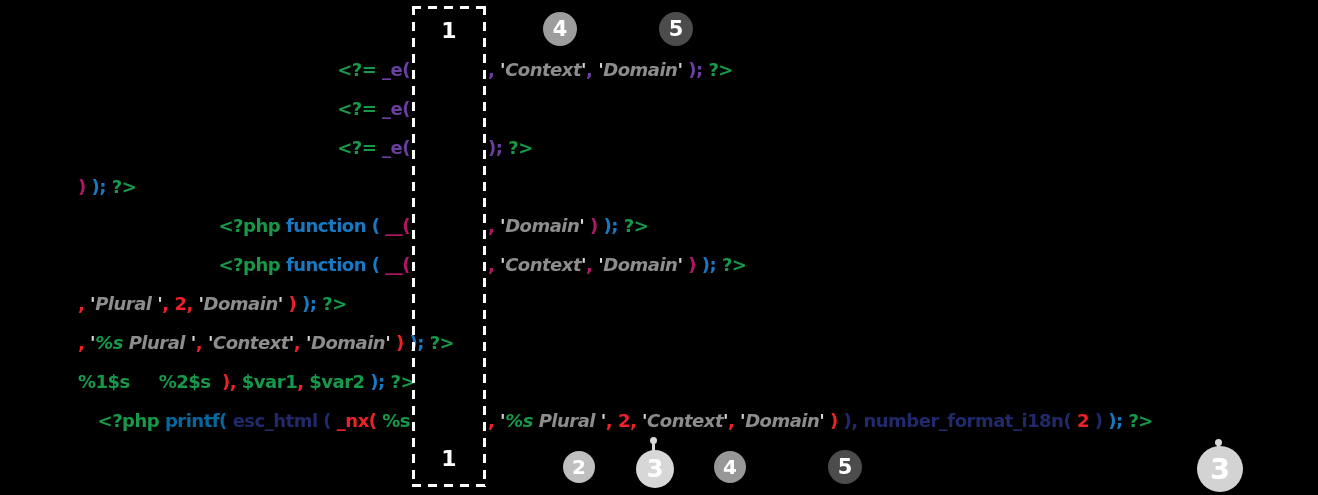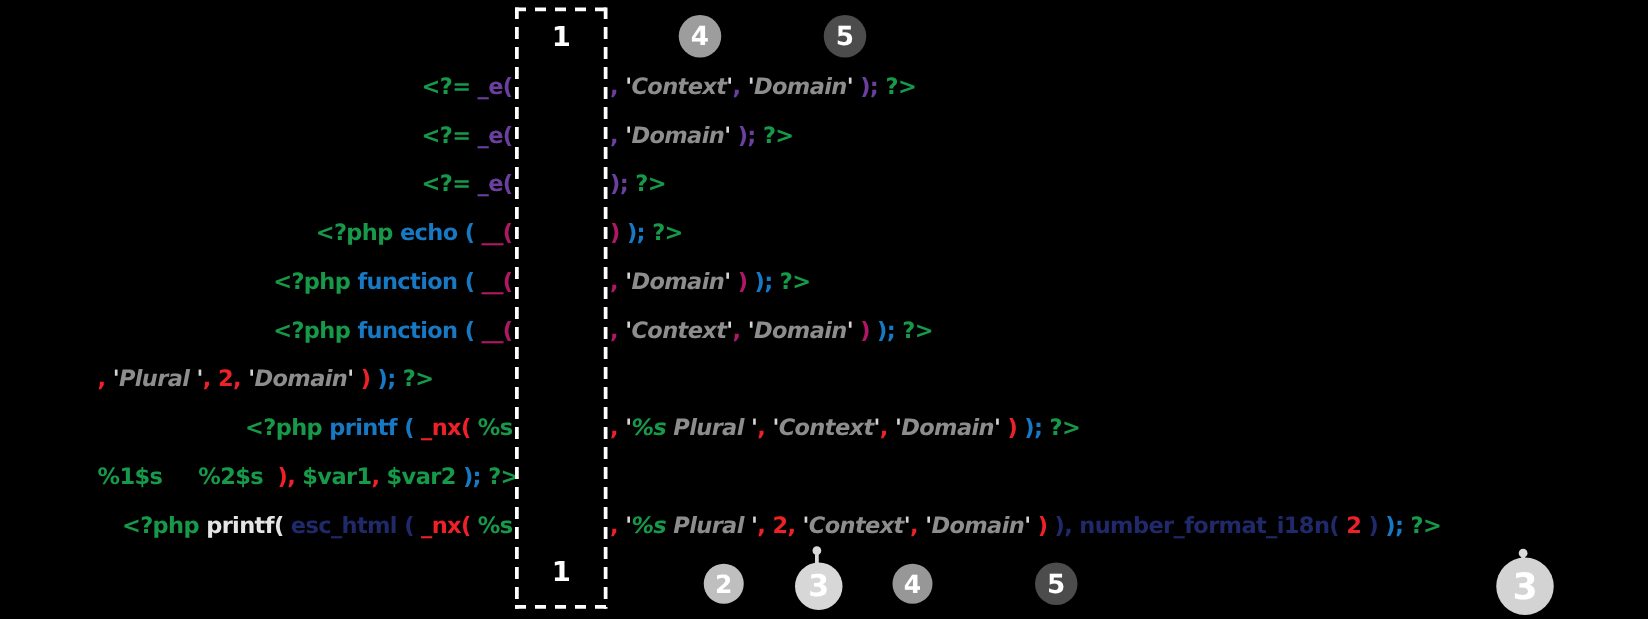--- a/index.html
+++ b/index.html
@@ -38,57 +38,54 @@
 
   <div id="code-lines">
       <div class="code-row">
         <div class="part lft"><span style="color: rgb(22, 154, 74);">&lt;?= </span><span style="color: rgb(107, 63, 160);">_e(</span></div>
         <div class="gapbox"></div>
         <div class="part rgt"><span style="color: rgb(107, 63, 160);">, </span><span class="it" style="color: rgb(212, 212, 212);">'</span><span class="it" style="color: rgb(141, 141, 141);">Context</span><span class="it" style="color: rgb(212, 212, 212);">'</span><span style="color: rgb(107, 63, 160);">, </span><span class="it" style="color: rgb(212, 212, 212);">'</span><span class="it" style="color: rgb(141, 141, 141);">Domain</span><span class="it" style="color: rgb(212, 212, 212);">'</span><span style="color: rgb(107, 63, 160);"> );</span><span style="color: rgb(22, 154, 74);"> ?&gt;</span></div>
       </div>
       <div class="code-row">
         <div class="part lft"><span style="color: rgb(22, 154, 74);">&lt;?= </span><span style="color: rgb(107, 63, 160);">_e(</span></div>
         <div class="gapbox"></div>
-        <div class="part rgt"><span style="color: rgb(107, 63, 160);">, </span><span class="it" style="color: rgb(212, 212, 212);">'</span><span class="it" style="color: rgb(141, 141, 141);">Domain</span><span class="it" style="color: rgb(212, 212, 212);">'</span><span style="color: rgb(107, 63, 160);"> );</span><span style="color: rgb(22, 154, 74);"> ?&gt;</span></div>
       </div>
       <div class="code-row">
         <div class="part lft"><span style="color: rgb(22, 154, 74);">&lt;?= </span><span style="color: rgb(107, 63, 160);">_e(</span></div>
         <div class="gapbox"></div>
         <div class="part rgt"><span style="color: rgb(107, 63, 160);">);</span><span style="color: rgb(22, 154, 74);"> ?&gt;</span></div>
       </div>
       <div class="code-row">
-        <div class="part lft"><span style="color: rgb(22, 154, 74);">&lt;?php </span><span style="color: rgb(23, 121, 196);">echo ( </span><span style="color: rgb(176, 24, 102);">__(</span></div>
         <div class="gapbox"></div>
         <div class="part rgt"><span style="color: rgb(176, 24, 102);">) </span><span style="color: rgb(23, 121, 196);">);</span><span style="color: rgb(22, 154, 74);"> ?&gt;</span></div>
       </div>
       <div class="code-row">
         <div class="part lft"><span style="color: rgb(22, 154, 74);">&lt;?php </span><span style="color: rgb(23, 121, 196);">function ( </span><span style="color: rgb(176, 24, 102);">__(</span></div>
         <div class="gapbox"></div>
         <div class="part rgt"><span style="color: rgb(176, 24, 102);">, </span><span class="it" style="color: rgb(212, 212, 212);">'</span><span class="it" style="color: rgb(141, 141, 141);">Domain</span><span class="it" style="color: rgb(212, 212, 212);">'</span><span style="color: rgb(176, 24, 102);"> ) </span><span style="color: rgb(23, 121, 196);">);</span><span style="color: rgb(22, 154, 74);"> ?&gt;</span></div>
       </div>
       <div class="code-row">
         <div class="part lft"><span style="color: rgb(22, 154, 74);">&lt;?php </span><span style="color: rgb(23, 121, 196);">function ( </span><span style="color: rgb(176, 24, 102);">__(</span></div>
         <div class="gapbox"></div>
         <div class="part rgt"><span style="color: rgb(176, 24, 102);">, </span><span class="it" style="color: rgb(212, 212, 212);">'</span><span class="it" style="color: rgb(141, 141, 141);">Context</span><span class="it" style="color: rgb(212, 212, 212);">'</span><span style="color: rgb(176, 24, 102);">, </span><span class="it" style="color: rgb(212, 212, 212);">'</span><span class="it" style="color: rgb(141, 141, 141);">Domain</span><span class="it" style="color: rgb(212, 212, 212);">'</span><span style="color: rgb(176, 24, 102);"> ) </span><span style="color: rgb(23, 121, 196);">);</span><span style="color: rgb(22, 154, 74);"> ?&gt;</span></div>
       </div>
       <div class="code-row">
         <div class="gapbox"></div>
         <div class="part rgt"><span style="color: rgb(238, 33, 41);">, </span><span class="it" style="color: rgb(212, 212, 212);">'</span><span class="it" style="color: rgb(141, 141, 141);">Plural </span><span class="it" style="color: rgb(212, 212, 212);">'</span><span style="color: rgb(238, 33, 41);">, </span><span style="color: rgb(238, 33, 41);">2</span><span style="color: rgb(238, 33, 41);">, </span><span class="it" style="color: rgb(212, 212, 212);">'</span><span class="it" style="color: rgb(141, 141, 141);">Domain</span><span class="it" style="color: rgb(212, 212, 212);">'</span><span style="color: rgb(238, 33, 41);"> ) </span><span style="color: rgb(23, 121, 196);">);</span><span style="color: rgb(22, 154, 74);"> ?&gt;</span></div>
       </div>
       <div class="code-row">
-        <div class="part lft"><span style="color: rgb(22, 154, 74);">&lt;?php </span><span style="color: rgb(23, 121, 196);">printf ( </span><span style="color: rgb(238, 33, 41);">_nx( </span><span style="color: rgb(22, 154, 74);">%s</span></div>
         <div class="gapbox"></div>
         <div class="part rgt"><span style="color: rgb(238, 33, 41);">, </span><span class="it" style="color: rgb(212, 212, 212);">'</span><span class="it" style="color: rgb(22, 154, 74);">%s</span><span class="it" style="color: rgb(141, 141, 141);"> Plural </span><span class="it" style="color: rgb(212, 212, 212);">'</span><span style="color: rgb(238, 33, 41);">, </span><span class="it" style="color: rgb(212, 212, 212);">'</span><span class="it" style="color: rgb(141, 141, 141);">Context</span><span class="it" style="color: rgb(212, 212, 212);">'</span><span style="color: rgb(238, 33, 41);">, </span><span class="it" style="color: rgb(212, 212, 212);">'</span><span class="it" style="color: rgb(141, 141, 141);">Domain</span><span class="it" style="color: rgb(212, 212, 212);">'</span><span style="color: rgb(238, 33, 41);"> ) </span><span style="color: rgb(23, 121, 196);">);</span><span style="color: rgb(22, 154, 74);"> ?&gt;</span></div>
       </div>
       <div class="code-row">
         <div class="gapbox"></div>
         <div class="part rgt"><span style="color: rgb(22, 154, 74);">%1$s</span><span style="color: rgb(141, 141, 141);">     </span><span style="color: rgb(22, 154, 74);">%2$s</span><span style="color: rgb(238, 33, 41);">  ),</span><span style="color: rgb(22, 154, 74);"> $var1</span><span style="color: rgb(238, 33, 41);">,</span><span style="color: rgb(22, 154, 74);"> $var2</span><span style="color: rgb(23, 121, 196);"> );</span><span style="color: rgb(22, 154, 74);"> ?&gt;</span></div>
       </div>
       <div class="code-row">
-        <div class="part lft"><span style="color: rgb(22, 154, 74);">&lt;?php </span><span style="color: #e5e5e5;">printf( </span><span style="color: rgb(32, 41, 106);">esc_html </span><span style="color: rgb(32, 41, 106);">( </span><span style="color: rgb(238, 33, 41);">_nx( </span><span style="color: rgb(22, 154, 74);">%s</span></div>
+        <div class="part lft"><span style="color: rgb(22, 154, 74);">&lt;?php </span><span style="color: #0369a1;">printf( </span><span style="color: rgb(32, 41, 106);">esc_html </span><span style="color: rgb(32, 41, 106);">( </span><span style="color: rgb(238, 33, 41);">_nx( </span><span style="color: rgb(22, 154, 74);">%s</span></div>
         <div class="gapbox"></div>
         <div class="part rgt"><span style="color: rgb(238, 33, 41);">, </span><span class="it" style="color: rgb(212, 212, 212);">'</span><span class="it" style="color: rgb(22, 154, 74);">%s</span><span class="it" style="color: rgb(141, 141, 141);"> Plural </span><span class="it" style="color: rgb(212, 212, 212);">'</span><span style="color: rgb(238, 33, 41);">, </span><span style="color: rgb(238, 33, 41);">2</span><span style="color: rgb(238, 33, 41);">, </span><span class="it" style="color: rgb(212, 212, 212);">'</span><span class="it" style="color: rgb(141, 141, 141);">Context</span><span class="it" style="color: rgb(212, 212, 212);">'</span><span style="color: rgb(238, 33, 41);">, </span><span class="it" style="color: rgb(212, 212, 212);">'</span><span class="it" style="color: rgb(141, 141, 141);">Domain</span><span class="it" style="color: rgb(212, 212, 212);">'</span><span style="color: rgb(238, 33, 41);"> ) </span><span style="color: rgb(32, 41, 106);">)</span><span style="color: rgb(32, 41, 106);">, </span><span style="color: rgb(32, 41, 106);">number_format_i18n(</span><span style="color: rgb(238, 33, 41);"> 2 </span><span style="color: rgb(32, 41, 106);">)</span><span style="color: rgb(23, 121, 196);"> );</span><span style="color: rgb(22, 154, 74);"> ?&gt;</span></div>
       </div>
     </div>
 
   <div id="ph-box" style="left: 412px; top: 6px; width: 74px; height: 481px;">
     <div class="dash-h" style="top:0"></div>
     <div class="dash-h" style="bottom:0"></div>
     <div class="dash-v" style="left:0"></div>
     <div class="dash-v" style="right:0"></div>

